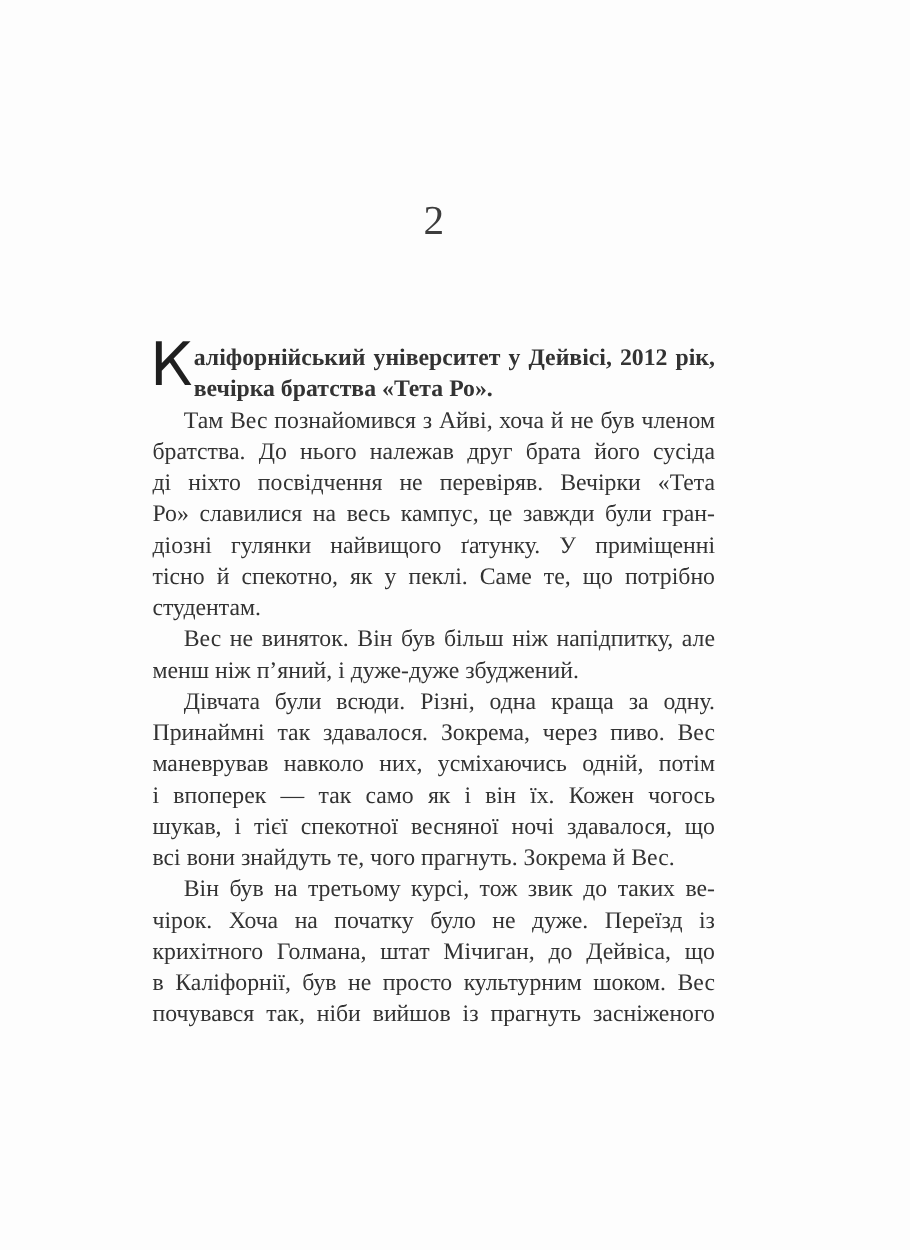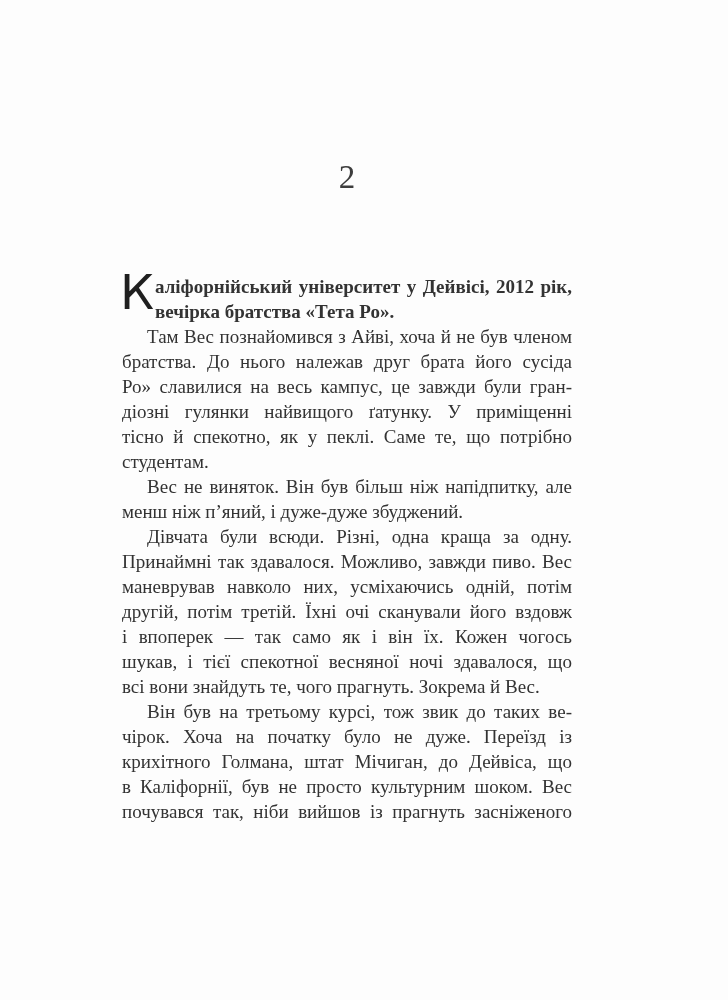--- a/index.html
+++ b/index.html
@@ -67,30 +67,30 @@
 
 <div class="page">
   <div class="chapter-number">2</div>
   <div class="body-text">
     <span class="drop-cap">К</span>
 
   <div class="line drop"><span>аліфорнійський університет у Дейвісі, 2012 рік,</span></div>
       <div class="line drop para-last"><span>вечірка братства «Тета Ро».</span></div>
       <div class="line indent"><span>Там Вес познайомився з Айві, хоча й не був членом</span></div>
       <div class="line"><span>братства. До нього належав друг брата його сусіда</span></div>
+      <div class="line"><span>ді ніхто посвідчення не перевіряв. Вечірки «Тета</span></div>
       <div class="line"><span>Ро» славилися на весь кампус, це завжди були гран-</span></div>
       <div class="line"><span>діозні гулянки найвищого ґатунку. У приміщенні</span></div>
       <div class="line"><span>тісно й спекотно, як у пеклі. Саме те, що потрібно</span></div>
       <div class="line para-last"><span>студентам.</span></div>
       <div class="line indent"><span>Вес не виняток. Він був більш ніж напідпитку, але</span></div>
       <div class="line para-last"><span>менш ніж п’яний, і дуже-дуже збуджений.</span></div>
       <div class="line indent"><span>Дівчата були всюди. Різні, одна краща за одну.</span></div>
-      <div class="line"><span>Принаймні так здавалося. Можливо, завжди пиво. Вес</span></div>
+      <div class="line"><span>Принаймні так здавалося. Зокрема, через пиво. Вес</span></div>
       <div class="line"><span>маневрував навколо них, усміхаючись одній, потім</span></div>
-      <div class="line"><span>другій, потім третій. Їхні очі сканували його вздовж</span></div>
       <div class="line"><span>і впоперек — так само як і він їх. Кожен чогось</span></div>
       <div class="line"><span>шукав, і тієї спекотної весняної ночі здавалося, що</span></div>
       <div class="line para-last"><span>всі вони знайдуть те, чого прагнуть. Зокрема й Вес.</span></div>
       <div class="line indent"><span>Він був на третьому курсі, тож звик до таких ве-</span></div>
       <div class="line"><span>чірок. Хоча на початку було не дуже. Переїзд із</span></div>
       <div class="line"><span>крихітного Голмана, штат Мічиган, до Дейвіса, що</span></div>
       <div class="line"><span>в Каліфорнії, був не просто культурним шоком. Вес</span></div>
       <div class="line"><span>почувався так, ніби вийшов із прагнуть засніженого</span></div>
     </div>
 </div>

